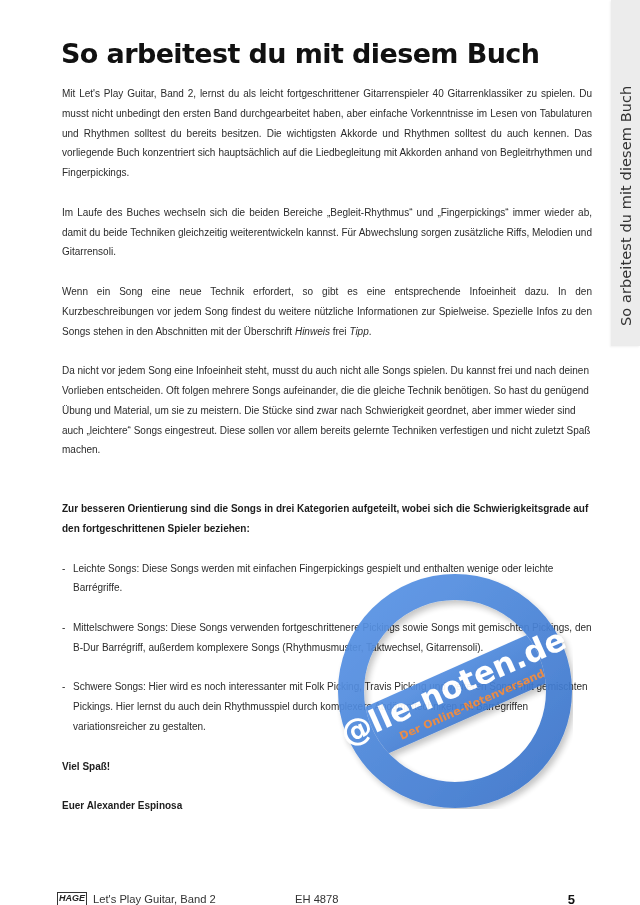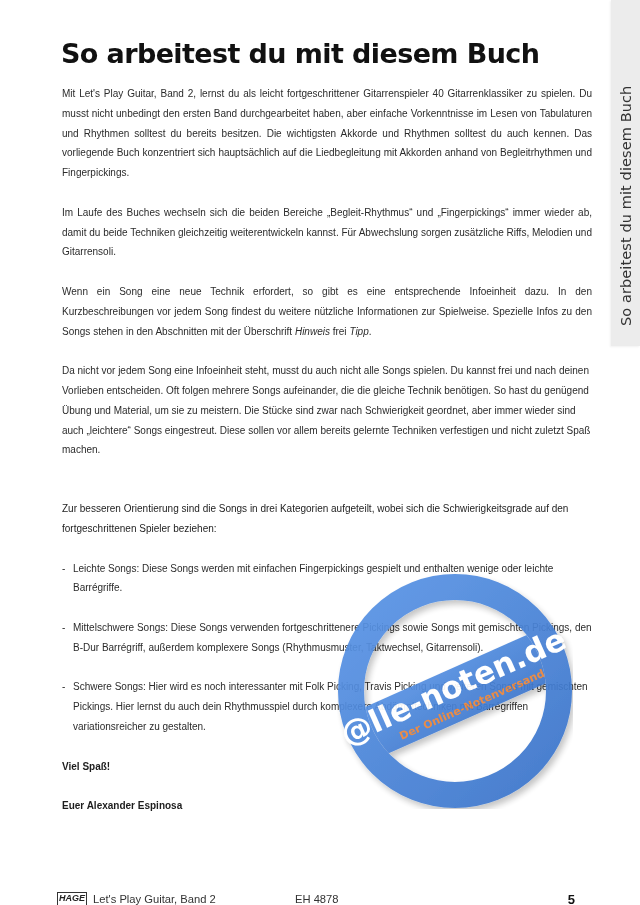--- a/index.html
+++ b/index.html
@@ -24,21 +24,21 @@
     position:absolute; left:61px; top:38px;
     font-size:27px; font-weight:bold; color:#111; margin:0;
     font-family:"DejaVu Sans", sans-serif; letter-spacing:-0.6px;
   }
   .content {
     position:absolute; left:62px; top:84px; width:530px;
     font-size:10px; line-height:19.8px; color:#2b2b2b;
   }
   .content p { margin:0 0 19.8px 0; text-align:justify; }
   .content p.last { text-align:left; }
-  .content .bold { font-weight:normal; color:#1d1d1d; }
+  .content .bold { font-weight:bold; color:#1d1d1d; }
   .intro-heading { margin-top:39px !important; text-align:left !important; }
   .list { margin:0 0 19.8px 0; padding:0; list-style:none; }
   .list li { position:relative; padding-left:11px; margin-bottom:19.8px; text-align:left; }
   .list li .dash { position:absolute; left:0; top:0; }
   .sign { margin:0; font-weight:bold; color:#1d1d1d; line-height:19.8px; }
   .footer { position:absolute; left:57px; top:872px; width:518px; height:18px; font-size:11.2px; color:#333;margin-top:20px; }
   .hage-logo {
     position:absolute; left:0; top:0; width:28px; height:15px;
     border:1px solid #333; font-size:9px; font-weight:bold; font-style:italic;
     line-height:11px; text-align:center; color:#222; background:#fff;

